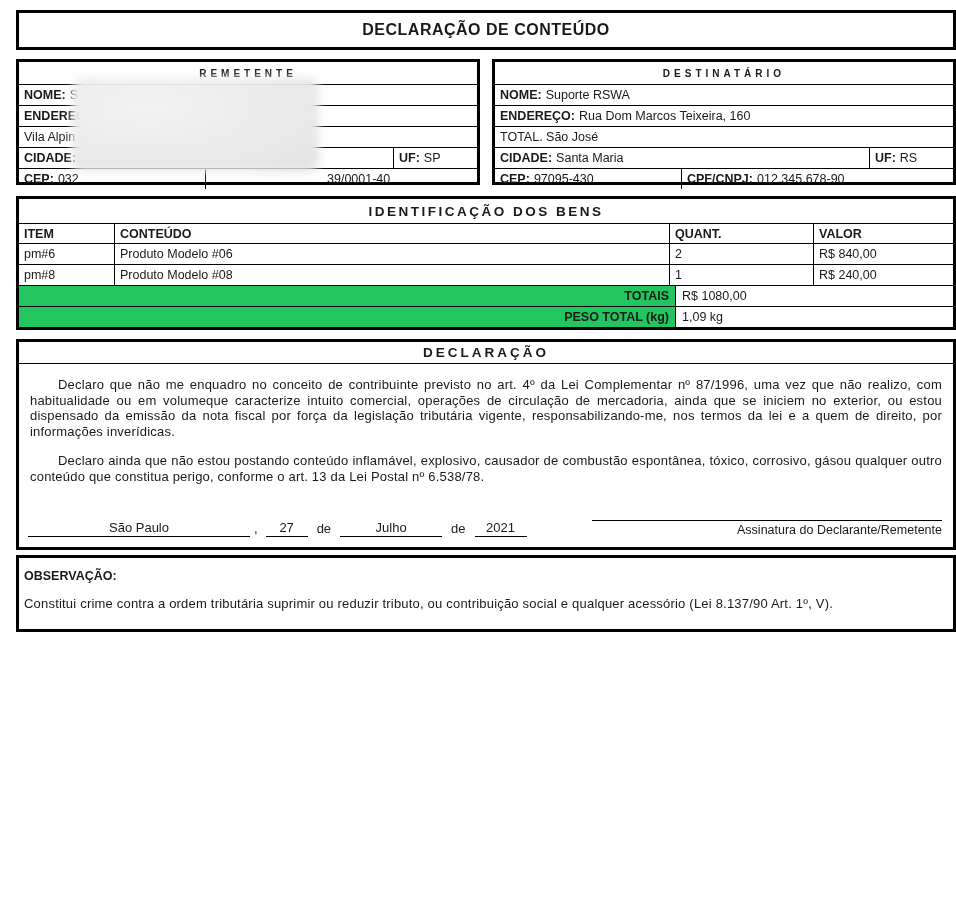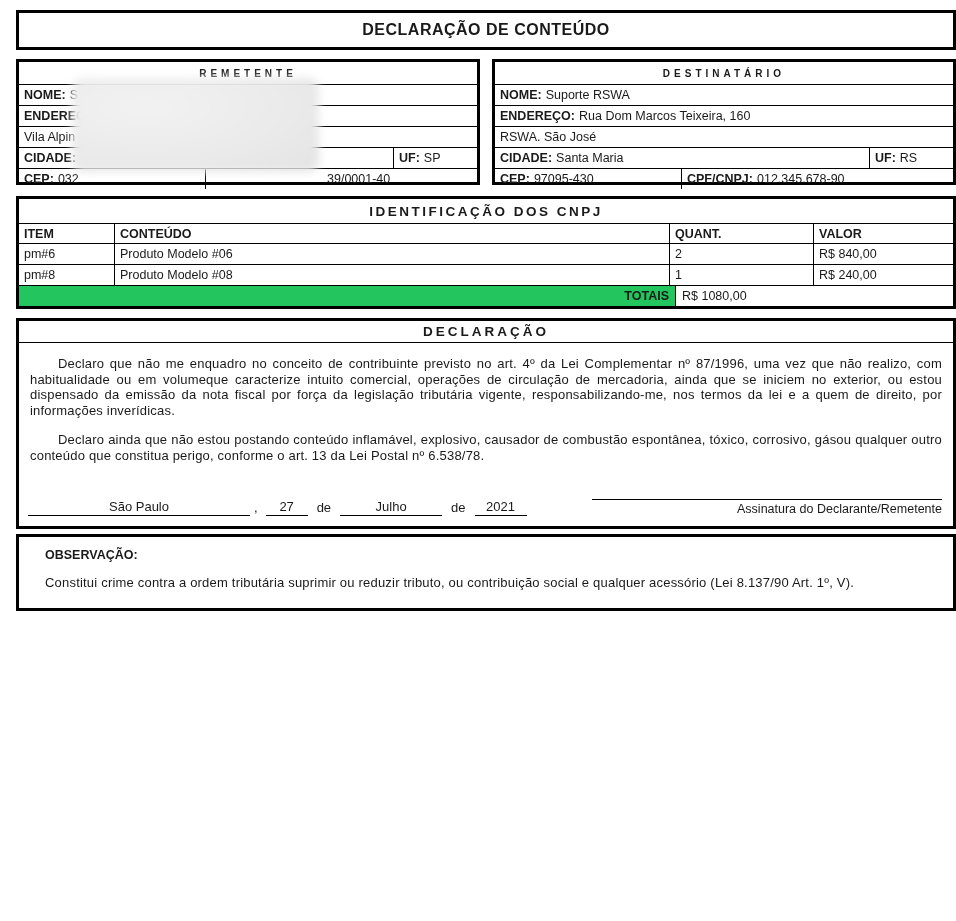--- a/index.html
+++ b/index.html
@@ -97,21 +97,21 @@
   .b-city { width:222px; }
   .b-day { width:42px; }
   .b-month { width:102px; }
   .b-year { width:52px; }
   .sep { margin:0 9px; padding-bottom:1px; }
   .sep.comma { margin:0 8px 0 4px; }
   .sig-wrap { margin-left:auto; width:350px; }
   .sig-line { border-bottom:1.5px solid #000; height:16px; }
   .sig-label { text-align:right; font-size:12.5px; padding-top:2px; }
 
-  .obs-box { border:3px solid #000; margin-top:5px; height:77px; padding:11px 26px; }
+  .obs-box { border:3px solid #000; margin-top:5px; height:77px; padding:11px 5px; }
   .obs-label { font-weight:bold; font-size:12.5px; }
   .obs-text { margin-top:13px; font-size:13px; letter-spacing:.2px; }
 </style>
 </head>
 <body>
 
 <div class="doc">
 
   <div class="title-box">DECLARAÇÃO DE CONTEÚDO</div>
 
@@ -156,21 +156,21 @@
       <div class="sec-title">DESTINATÁRIO</div>
       <div class="arow">
         <span class="lbl">NOME:</span>
         <span class="val">Suporte RSWA</span>
       </div>
       <div class="arow">
         <span class="lbl">ENDEREÇO:</span>
         <span class="val">Rua Dom Marcos Teixeira, 160</span>
       </div>
       <div class="arow">
-        <span class="val" style="margin-left:0">RSWA. São José</span>
+        <span class="val" style="margin-left:0">TOTAL. São José</span>
       </div>
       <div class="arow split">
         <div class="cell grow">
           <span class="lbl">CIDADE:</span>
           <span class="val">Santa Maria</span>
         </div>
         <div class="cell uf div-l">
           <span class="lbl">UF:</span>
           <span class="val">RS</span>
         </div>
@@ -182,21 +182,21 @@
         </div>
         <div class="cell grow div-l">
           <span class="lbl">CPF/CNPJ:</span>
           <span class="val">012.345.678-90</span>
         </div>
       </div>
     </div>
   </div>
 
   <div class="bens-box">
-    <div class="bens-title">IDENTIFICAÇÃO DOS CNPJ</div>
+    <div class="bens-title">IDENTIFICAÇÃO DOS BENS</div>
     <div class="trow head">
       <div class="tcell c-item">ITEM</div>
       <div class="tcell c-cont">CONTEÚDO</div>
       <div class="tcell c-quant">QUANT.</div>
       <div class="tcell c-valor">VALOR</div>
     </div>
     <div class="trow data">
       <div class="tcell c-item">pm#6</div>
       <div class="tcell c-cont">Produto Modelo #06</div>
       <div class="tcell c-quant">2</div>
@@ -204,20 +204,24 @@
     </div>
     <div class="trow data">
       <div class="tcell c-item">pm#8</div>
       <div class="tcell c-cont">Produto Modelo #08</div>
       <div class="tcell c-quant">1</div>
       <div class="tcell c-valor">R$ 240,00</div>
     </div>
     <div class="totrow">
       <div class="tot-label">TOTAIS</div>
       <div class="tot-value">R$ 1080,00</div>
+    </div>
+    <div class="totrow">
+      <div class="tot-label">PESO TOTAL (kg)</div>
+      <div class="tot-value">1,09 kg</div>
     </div>
   </div>
 
   <div class="decl-box">
     <div class="decl-title">DECLARAÇÃO</div>
     <div class="decl-par">Declaro que não me enquadro no conceito de contribuinte previsto no art. 4º da Lei Complementar nº 87/1996, uma vez que não realizo, com habitualidade ou em volumeque caracterize intuito comercial, operações de circulação de mercadoria, ainda que se iniciem no exterior, ou estou dispensado da emissão da nota fiscal por força da legislação tributária vigente, responsabilizando-me, nos termos da lei e a quem de direito, por informações inverídicas.</div>
     <div class="decl-par p2">Declaro ainda que não estou postando conteúdo inflamável, explosivo, causador de combustão espontânea, tóxico, corrosivo, gásou qualquer outro conteúdo que constitua perigo, conforme o art. 13 da Lei Postal nº 6.538/78.</div>
     <div class="dateline">
       <span class="blank b-city">São Paulo</span>
       <span class="sep comma">,</span>

